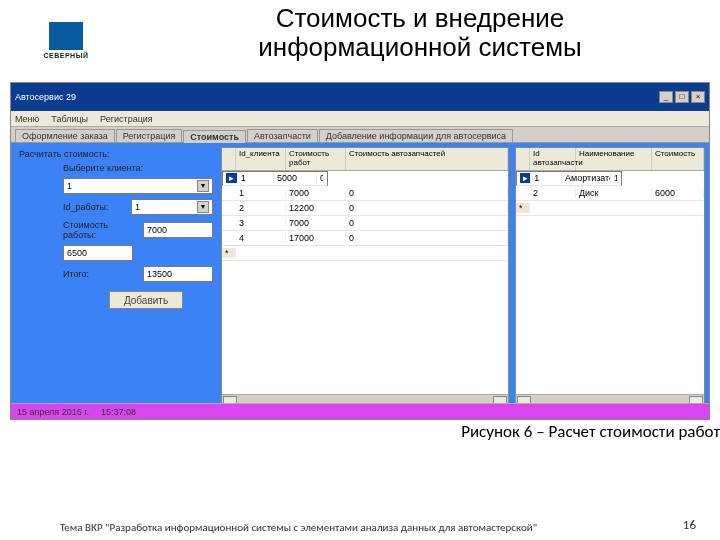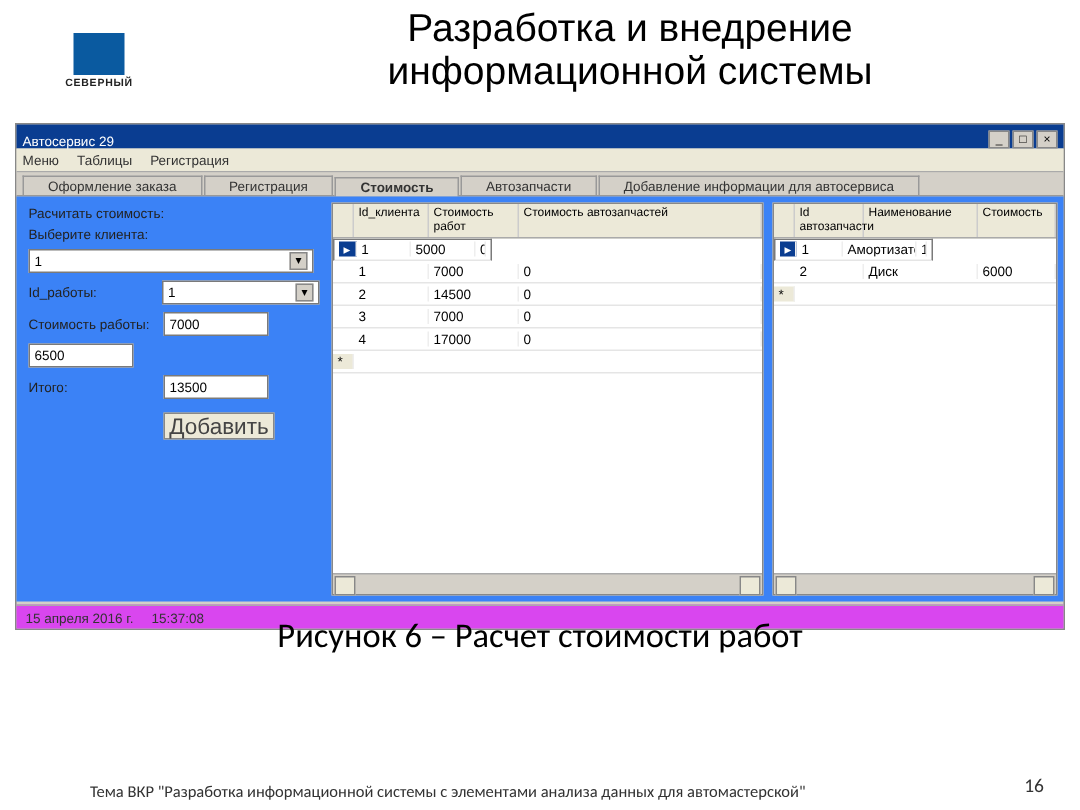--- a/index.html
+++ b/index.html
@@ -2,37 +2,37 @@
 <html><head>
 <meta charset="utf-8">
 <style>
   * { box-sizing: border-box; margin: 0; padding: 0; font-family: "Segoe UI", Tahoma, sans-serif; }
   body { width: 720px; height: 540px; background: #fff; overflow: hidden; font-size: 11px; color: #000; }
   .slide-title { text-align: center; font-size: 26px; font-family: Calibri, sans-serif; margin: 4px 0 2px 120px; line-height: 1.1; }
   .logo { position: absolute; top: 22px; left: 36px; width: 60px; height: 48px; }
   .logo .cube { width: 34px; height: 28px; background: #0a5aa0; margin: 0 auto; }
   .logo .txt { font-size: 7px; text-align: center; font-weight: bold; color: #222; letter-spacing: 0.5px; margin-top: 2px; }
   .app-window { position: absolute; top: 82px; left: 10px; width: 700px; height: 338px; background: #d4d0c8; border: 1px solid #888; }
-  .titlebar { height: 16px; background: linear-gradient(#0a3d91,#0a3d91); color: #fff; display: flex; align-items: flex-end; padding: 0 4px; font-size: 9px; }
+  .titlebar { height: 28px; background: linear-gradient(#0a3d91,#0a3d91); color: #fff; display: flex; align-items: center; padding: 0 4px; font-size: 9px; }
   .titlebar .spacer { flex: 1; }
   .winbtn { width: 14px; height: 12px; background: #d4d0c8; border: 1px solid #888; margin-left: 2px; font-size: 8px; text-align: center; line-height: 10px; color: #000; }
   .menubar { height: 16px; background: #ece9d8; border-bottom: 1px solid #aaa; font-size: 9px; display: flex; align-items: center; padding-left: 4px; gap: 12px; color: #333; }
   .tabs { display: flex; font-size: 9px; background: #d4d0c8; border-bottom: 1px solid #999; height: 16px; align-items: flex-end; padding-left: 4px; }
-  .tab { padding: 1px 16px; border: 1px solid #999; border-bottom: none; background: #d4d0c8; margin-right: 1px; color: #333; text-align: center; }
+  .tab { padding: 1px 6px; border: 1px solid #999; border-bottom: none; background: #d4d0c8; margin-right: 1px; color: #333; text-align: center; }
   .tab.active { background: #d4d0c8; font-weight: bold; position: relative; top: 1px; }
   .workarea { position: relative; height: 270px; background: #3b82f6; display: flex; }
   .form-panel { width: 210px; padding: 6px 8px; font-size: 9px; }
   .group-title { font-size: 9px; margin-bottom: 4px; color: #222; }
-  .row { display: flex; align-items: center; margin-bottom: 5px; }
+  .row { display: flex; align-items: center; margin-bottom: 5px; margin-left: 44px; }
   .row label { width: 90px; font-size: 9px; color: #222; }
   .inp, .sel { height: 16px; border: 1px solid #7a7a7a; background: #fff; font-size: 9px; padding: 0 3px; }
   .inp { width: 70px; }
   .sel { width: 106px; display: flex; align-items: center; justify-content: space-between; }
   .sel .arrow { width: 12px; height: 12px; background: #d4d0c8; border: 1px solid #888; text-align: center; font-size: 8px; line-height: 10px; }
-  .btn { margin-top: 4px; margin-left: 90px; width: 74px; height: 18px; border: 1px solid #888; background: #ece9d8; font-size: 15px; color: #444; }
+  .btn { margin-top: 4px; margin-left: 90px; width: 74px; height: 18px; border: 1px solid #888; background: #ece9d8; font-size: 10px; color: #444; }
   .grid-wrap { flex: 1; display: flex; gap: 6px; padding: 4px 4px 4px 0; }
   .grid { background: #fff; border: 1px solid #888; flex: 1; display: flex; flex-direction: column; position: relative; }
   .grid.right { flex: 0 0 190px; }
   .ghead { display: flex; background: #ece9d8; border-bottom: 1px solid #aaa; font-size: 8px; }
   .ghead div { padding: 2px 3px; border-right: 1px solid #ccc; line-height: 1.1; }
   .grow-list { flex: 1; overflow: hidden; }
   .grow { display: flex; border-bottom: 1px solid #e5e5e5; font-size: 9px; height: 15px; align-items: center; }
   .grow div { padding: 0 3px; border-right: 1px solid #eee; overflow: hidden; white-space: nowrap; }
   .grow.sel div:first-child { background: #0a3d91; color: #fff; }
   .rowhdr { width: 14px; background: #ece9d8; border-right: 1px solid #ccc; }
@@ -41,34 +41,34 @@
   .c-v2 { flex: 1; }
   .r-id { width: 46px; }
   .r-name { width: 76px; }
   .r-cost { flex: 1; }
   .graybody { flex: 1; background: #808080; }
   .scroll-h { height: 14px; background: #d4d0c8; border-top: 1px solid #aaa; position: relative; }
   .scroll-h::before, .scroll-h::after { content: ""; position: absolute; top: 1px; width: 12px; height: 11px; background: #ece9d8; border: 1px solid #888; }
   .scroll-h::before { left: 1px; }
   .scroll-h::after { right: 1px; }
   .statusbar { position: absolute; bottom: 0; left: 0; right: 0; height: 16px; background: #d946ef; border-top: 1px solid #aaa; font-size: 9px; display: flex; align-items: center; padding: 0 6px; gap: 12px; color: #333; }
-  .caption { position: absolute; top: 410px; left: 0; right: 0; text-align: center; font-size: 23px; font-family: Calibri, sans-serif; }
+  .caption { position: absolute; top: 421px; left: 0; right: 0; text-align: right; font-size: 17px; font-family: Calibri, sans-serif; }
   .footer { position: absolute; bottom: 6px; left: 60px; font-size: 11px; color: #333; font-family: Calibri, sans-serif; }
   .pagenum { position: absolute; bottom: 8px; right: 24px; font-size: 13px; color: #333; font-family: Calibri, sans-serif; }
 </style>
 </head>
 <body>
 
 <div class="logo">
   <div class="cube"></div>
   <div class="txt">СЕВЕРНЫЙ</div>
 </div>
 
 <div class="slide-title">
-  <span>Разработка и внедрение</span><br>
+  <span>Стоимость и внедрение</span><br>
   <span>информационной системы</span>
 </div>
 
 <div class="app-window">
   <div class="titlebar">
     <span>Автосервис 29</span>
     <span class="spacer"></span>
     <span class="winbtn">_</span>
     <span class="winbtn">□</span>
     <span class="winbtn">×</span>
@@ -136,21 +136,21 @@
             </div>
           <div class="grow">
               <div class="rowhdr"></div>
               <div class="c-id">1</div>
               <div class="c-v1">7000</div>
               <div class="c-v2">0</div>
             </div>
           <div class="grow">
               <div class="rowhdr"></div>
               <div class="c-id">2</div>
-              <div class="c-v1">14500</div>
+              <div class="c-v1">12200</div>
               <div class="c-v2">0</div>
             </div>
           <div class="grow">
               <div class="rowhdr"></div>
               <div class="c-id">3</div>
               <div class="c-v1">7000</div>
               <div class="c-v2">0</div>
             </div>
           <div class="grow">
               <div class="rowhdr"></div>

